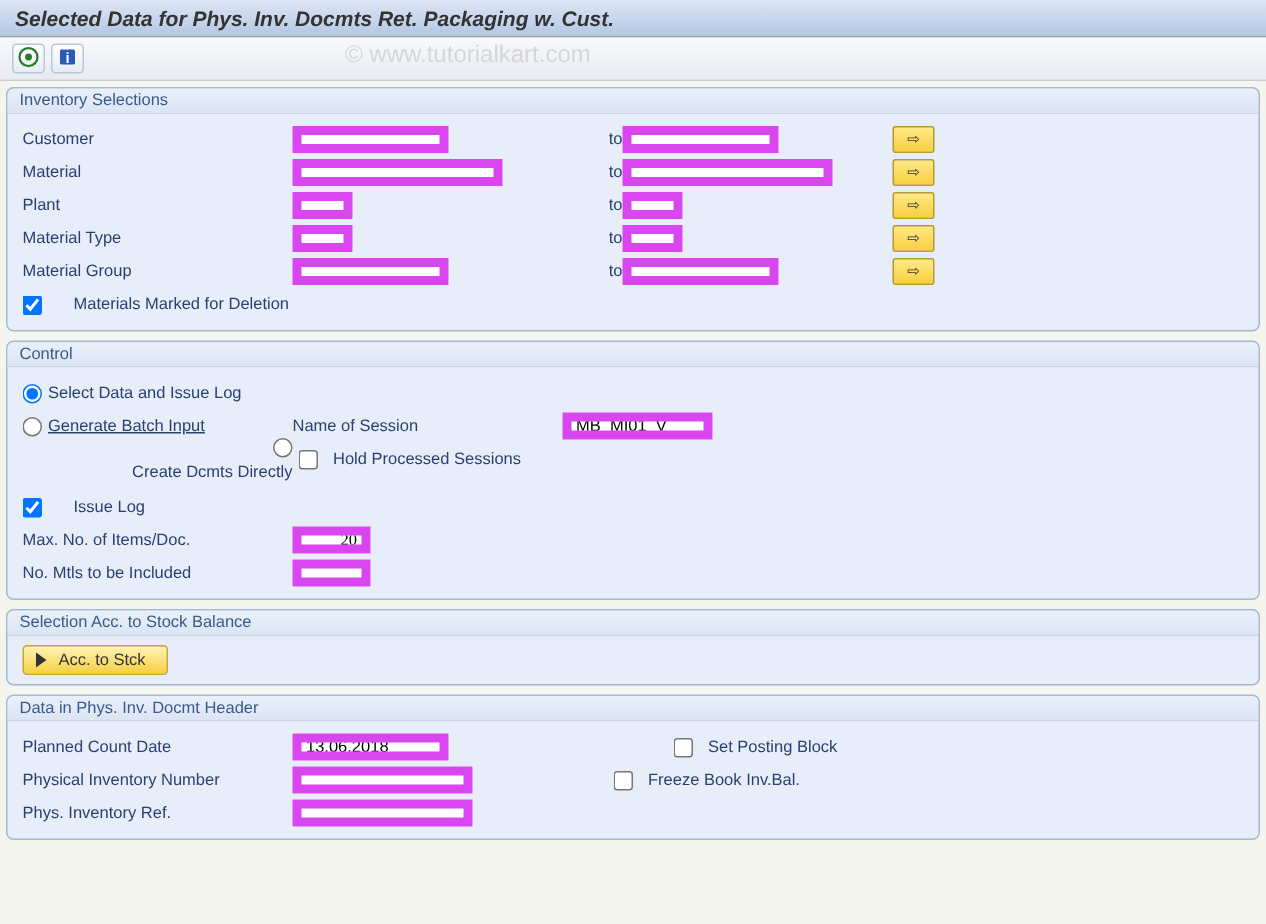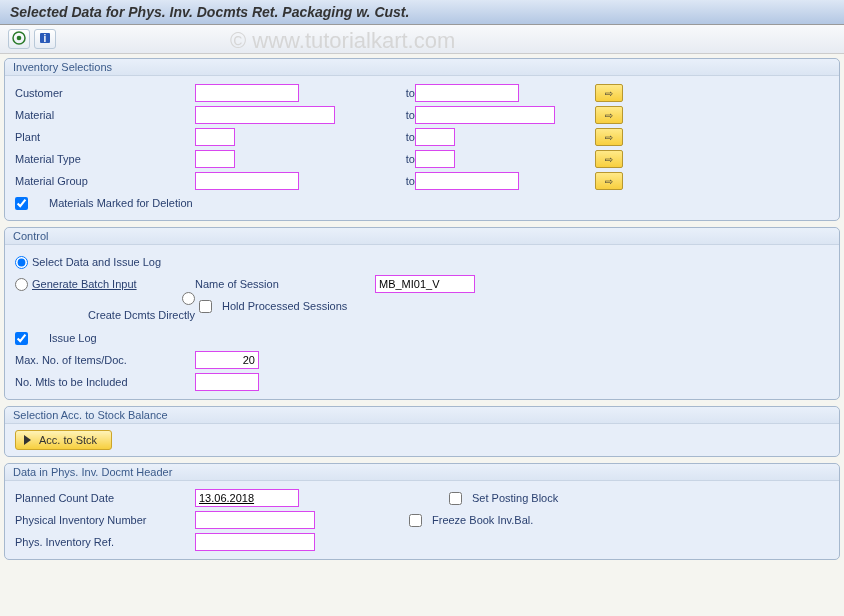--- a/index.html
+++ b/index.html
@@ -30,24 +30,24 @@
       border-radius: 5px 5px 0 0;
     }
     .group-body { padding: 6px 10px; }
     .row { display: flex; align-items: center; height: 22px; }
     .label { width: 180px; color: #2a4070; }
     .col-from { width: 180px; display:flex; }
     .col-to-label { width: 40px; text-align: right; color: #2a4070; padding-left:4px; }
     .col-to { width: 180px; display:flex; }
     .col-btn { width: 36px; display:flex; justify-content:flex-start; }
     input[type="text"] {
-      border: 1px solid #d946ef; height: 18px; font-size: 11px; padding: 0 3px;
+      border: 6px solid #d946ef; height: 18px; font-size: 11px; padding: 0 3px;
       background: #fff;
     }
-    .w50 { width: 64px; } .w80 { width: 104px; text-decoration: underline; } .w140 { width: 140px; }
+    .w50 { width: 52px; font-family: Liberation Serif, serif; } .w80 { width: 104px; text-decoration: underline; } .w140 { width: 140px; }
     .w40 { width: 40px; } .w120 { width: 120px; } .w100 { width:100px; }
     .sel-btn {
       width: 28px; height: 18px; border: 1px solid #b89830;
       background: linear-gradient(to bottom,#ffe988,#f8cf3f);
       border-radius: 2px; display:flex; align-items:center; justify-content:center;
       cursor: pointer; font-size:10px; color:#333;
     }
     .chk-row { display:flex; align-items:center; gap:18px; height:22px; }
     .chk-row input[type="checkbox"], .radio { margin:0; }
     .rlabel { color:#2a4070; margin-left:3px; }
@@ -55,21 +55,21 @@
       display:inline-flex; align-items:center; gap:8px;
       border:1px solid #cca52a; border-radius:3px; padding:2px 14px 2px 8px;
       background: linear-gradient(to bottom,#fff3b7,#f7cf3e); cursor:pointer;
       font-size:11px; color:#333; height:20px;
     }
     .arrow-icon { display:inline-block; width:0; height:0;
       border-top:5px solid transparent; border-bottom:5px solid transparent;
       border-left:7px solid #333; }
     .watermark {
       position:absolute; top:28px; left:230px; color:#d6d6d6;
-      font-size:22px; pointer-events:none; font-weight:400;
+      font-size:16px; pointer-events:none; font-weight:400;
     }
     .spacer { height:10px; }
     .exec-icon svg, .info-icon svg { width:14px; height:14px; }
     .col-mid-label { width: 180px; color:#2a4070; }
     .col-mid-chk { width: 220px; display:flex; align-items:center; gap:4px; }
   </style>
 </head>
 <body>
 
 <div class="title-bar">Selected Data for Phys. Inv. Docmts Ret. Packaging w. Cust.</div>

